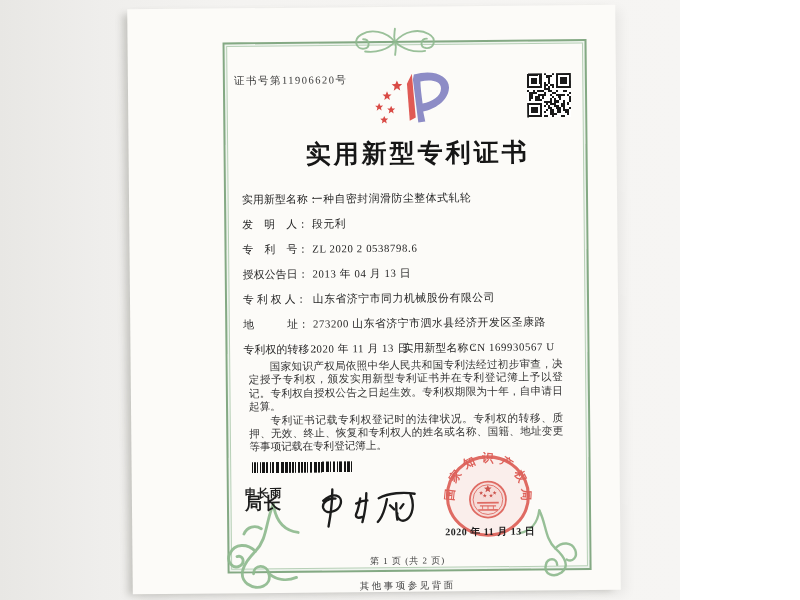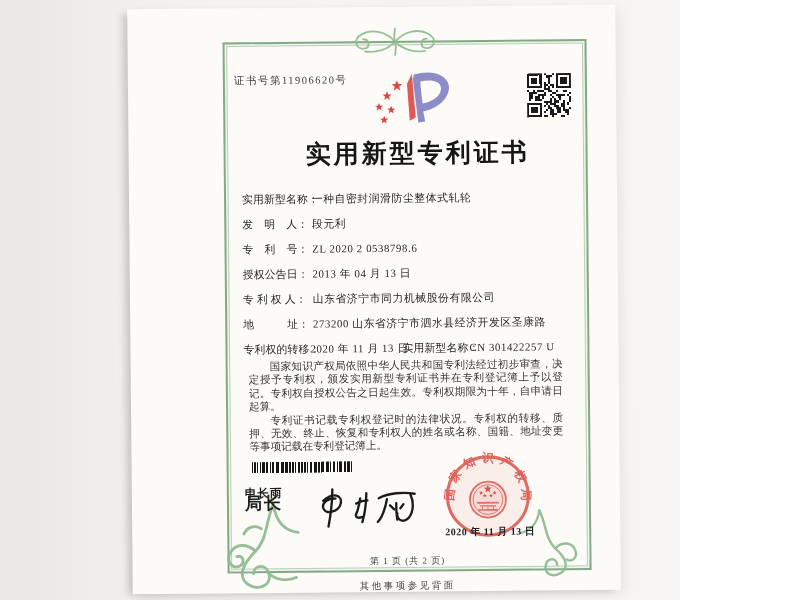--- a/index.html
+++ b/index.html
@@ -254,21 +254,21 @@
         <span class="flabel">专 利 权 人：</span>
         <span class="fvalue">山东省济宁市同力机械股份有限公司</span>
       </div>
       <div class="frow">
         <span class="flabel">地　　　址：</span>
         <span class="fvalue">273200 山东省济宁市泗水县经济开发区圣康路</span>
       </div>
       <div class="frow">
         <span class="flabel">专利权的转移：</span><span class="fvalue">2020 年 11 月 13 日</span>
         <span class="gpair">
-          <span class="flabel">实用新型名称：</span><span class="fvalue">CN 301422257 U</span>
+          <span class="flabel">实用新型名称：</span><span class="fvalue">CN 169930567 U</span>
         </span>
       </div>
     </div>
 
     <div class="body-text">
       <p>国家知识产权局依照中华人民共和国专利法经过初步审查，决定授予专利权，颁发实用新型专利证书并在专利登记簿上予以登记。专利权自授权公告之日起生效。专利权期限为十年，自申请日起算。</p>
       <p>专利证书记载专利权登记时的法律状况。专利权的转移、质押、无效、终止、恢复和专利权人的姓名或名称、国籍、地址变更等事项记载在专利登记簿上。</p>
     </div>
 
     <div class="barcode">

